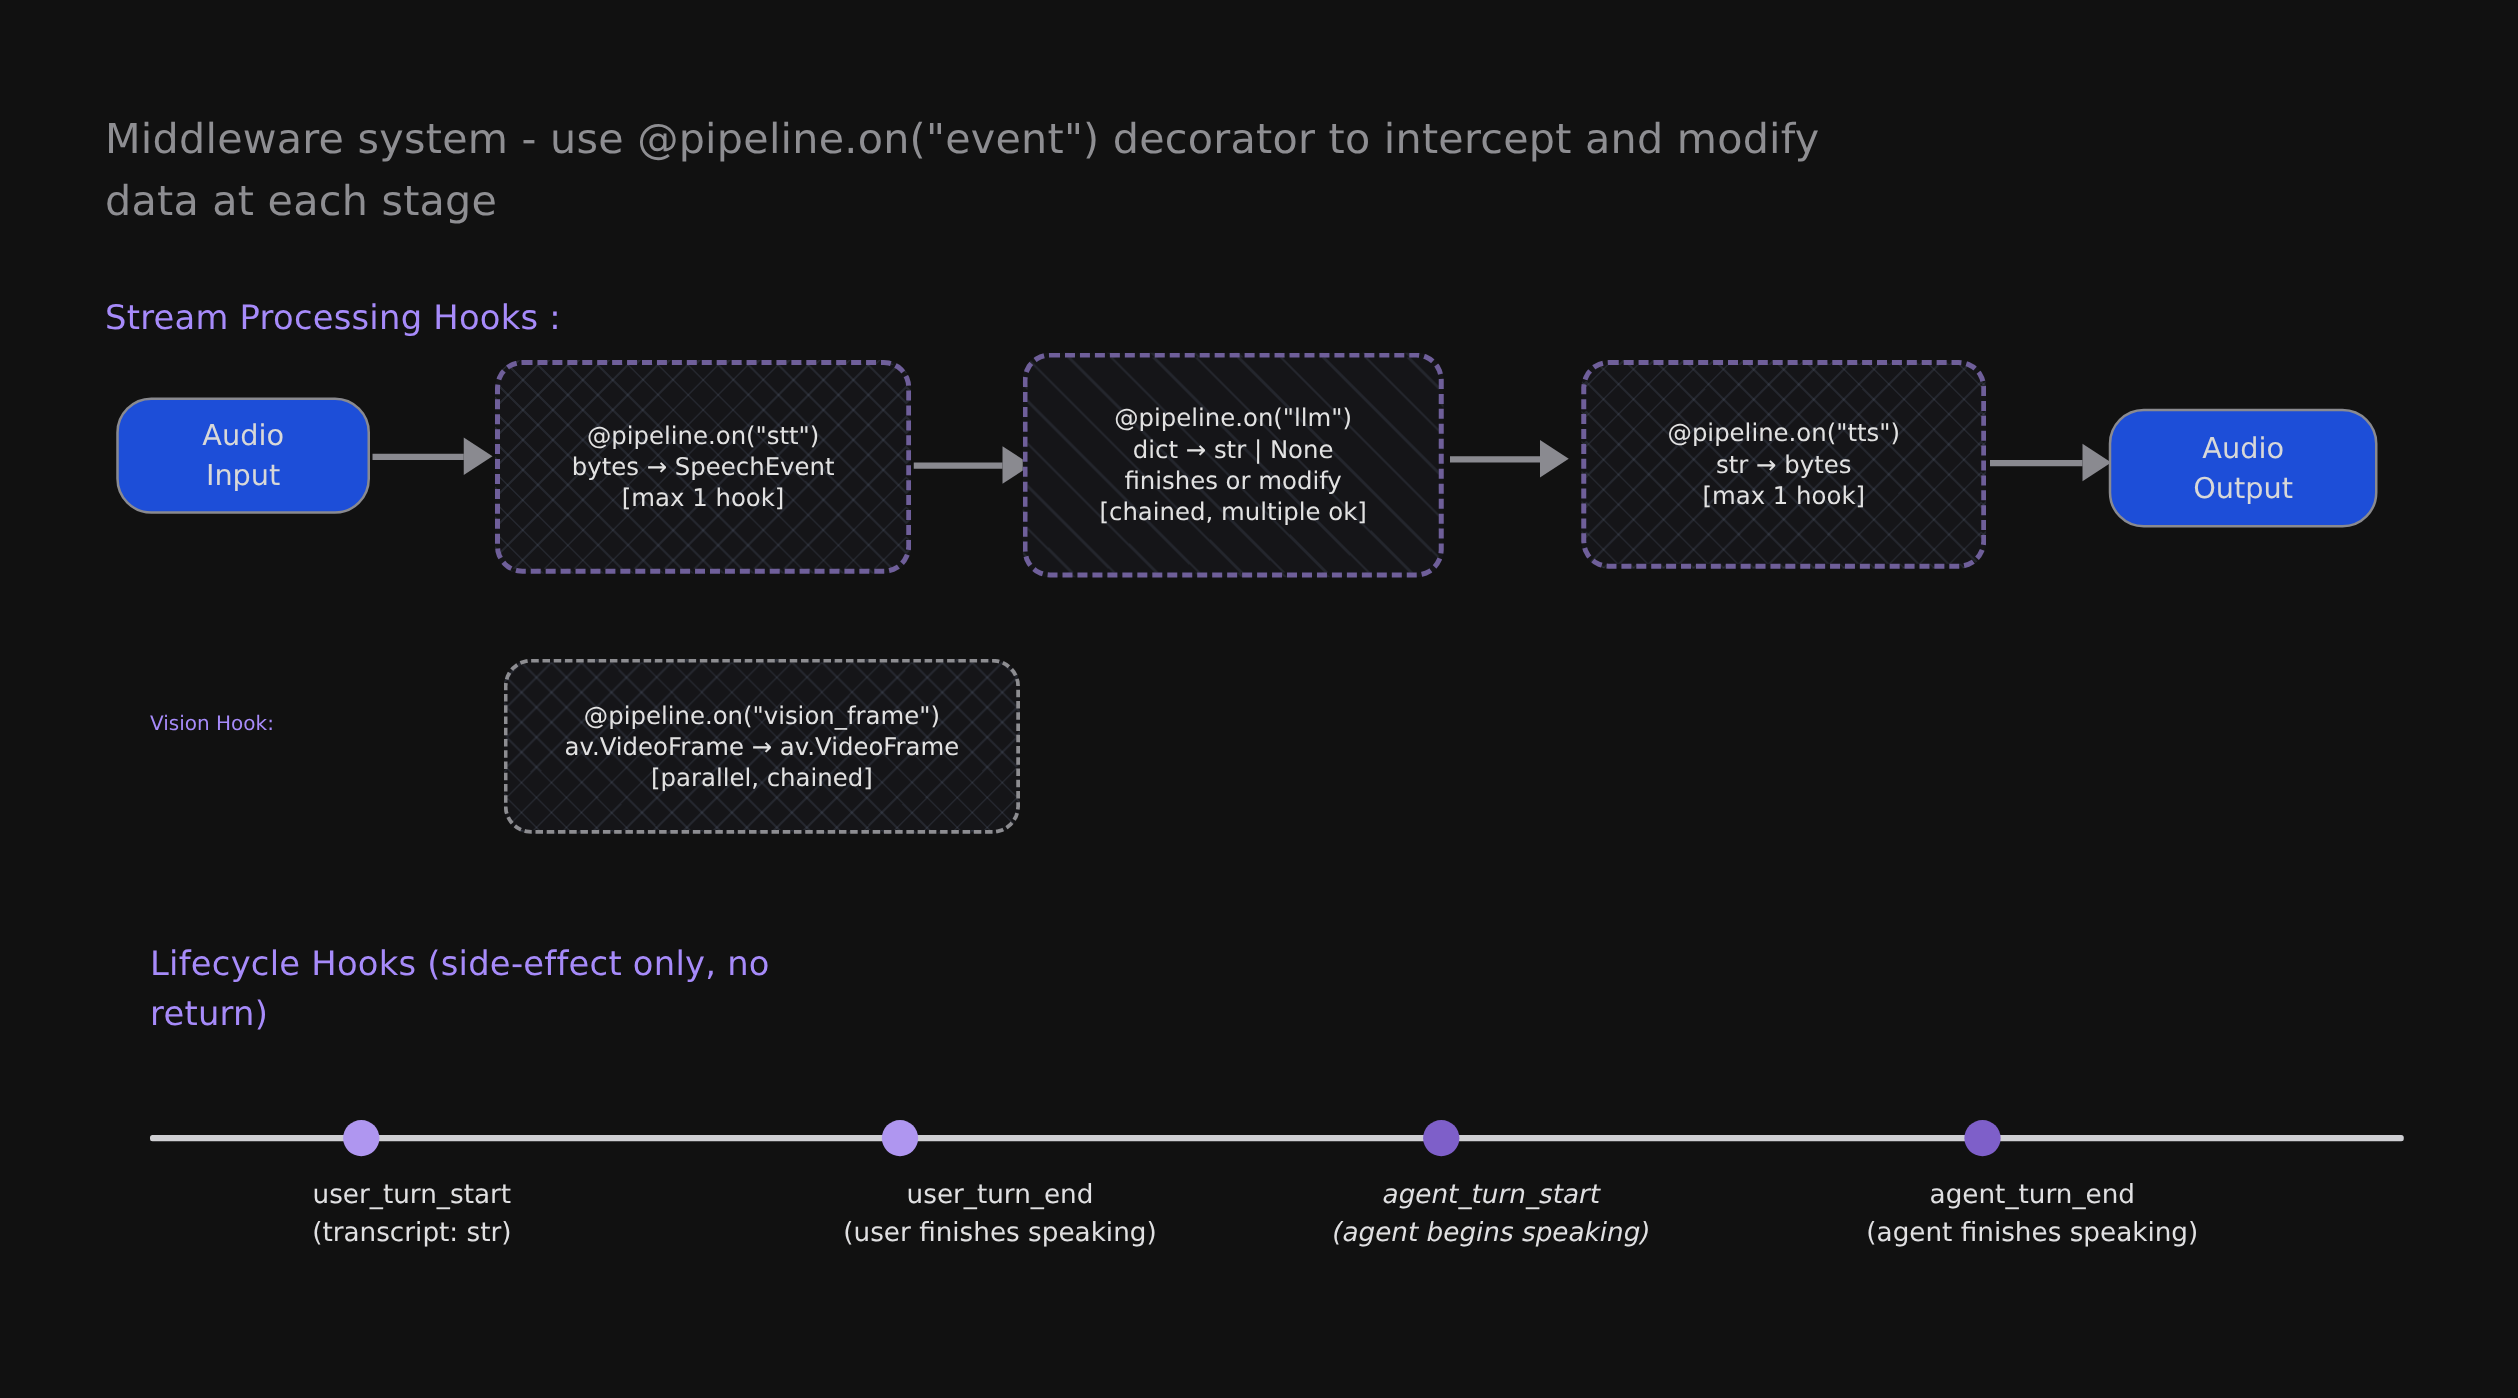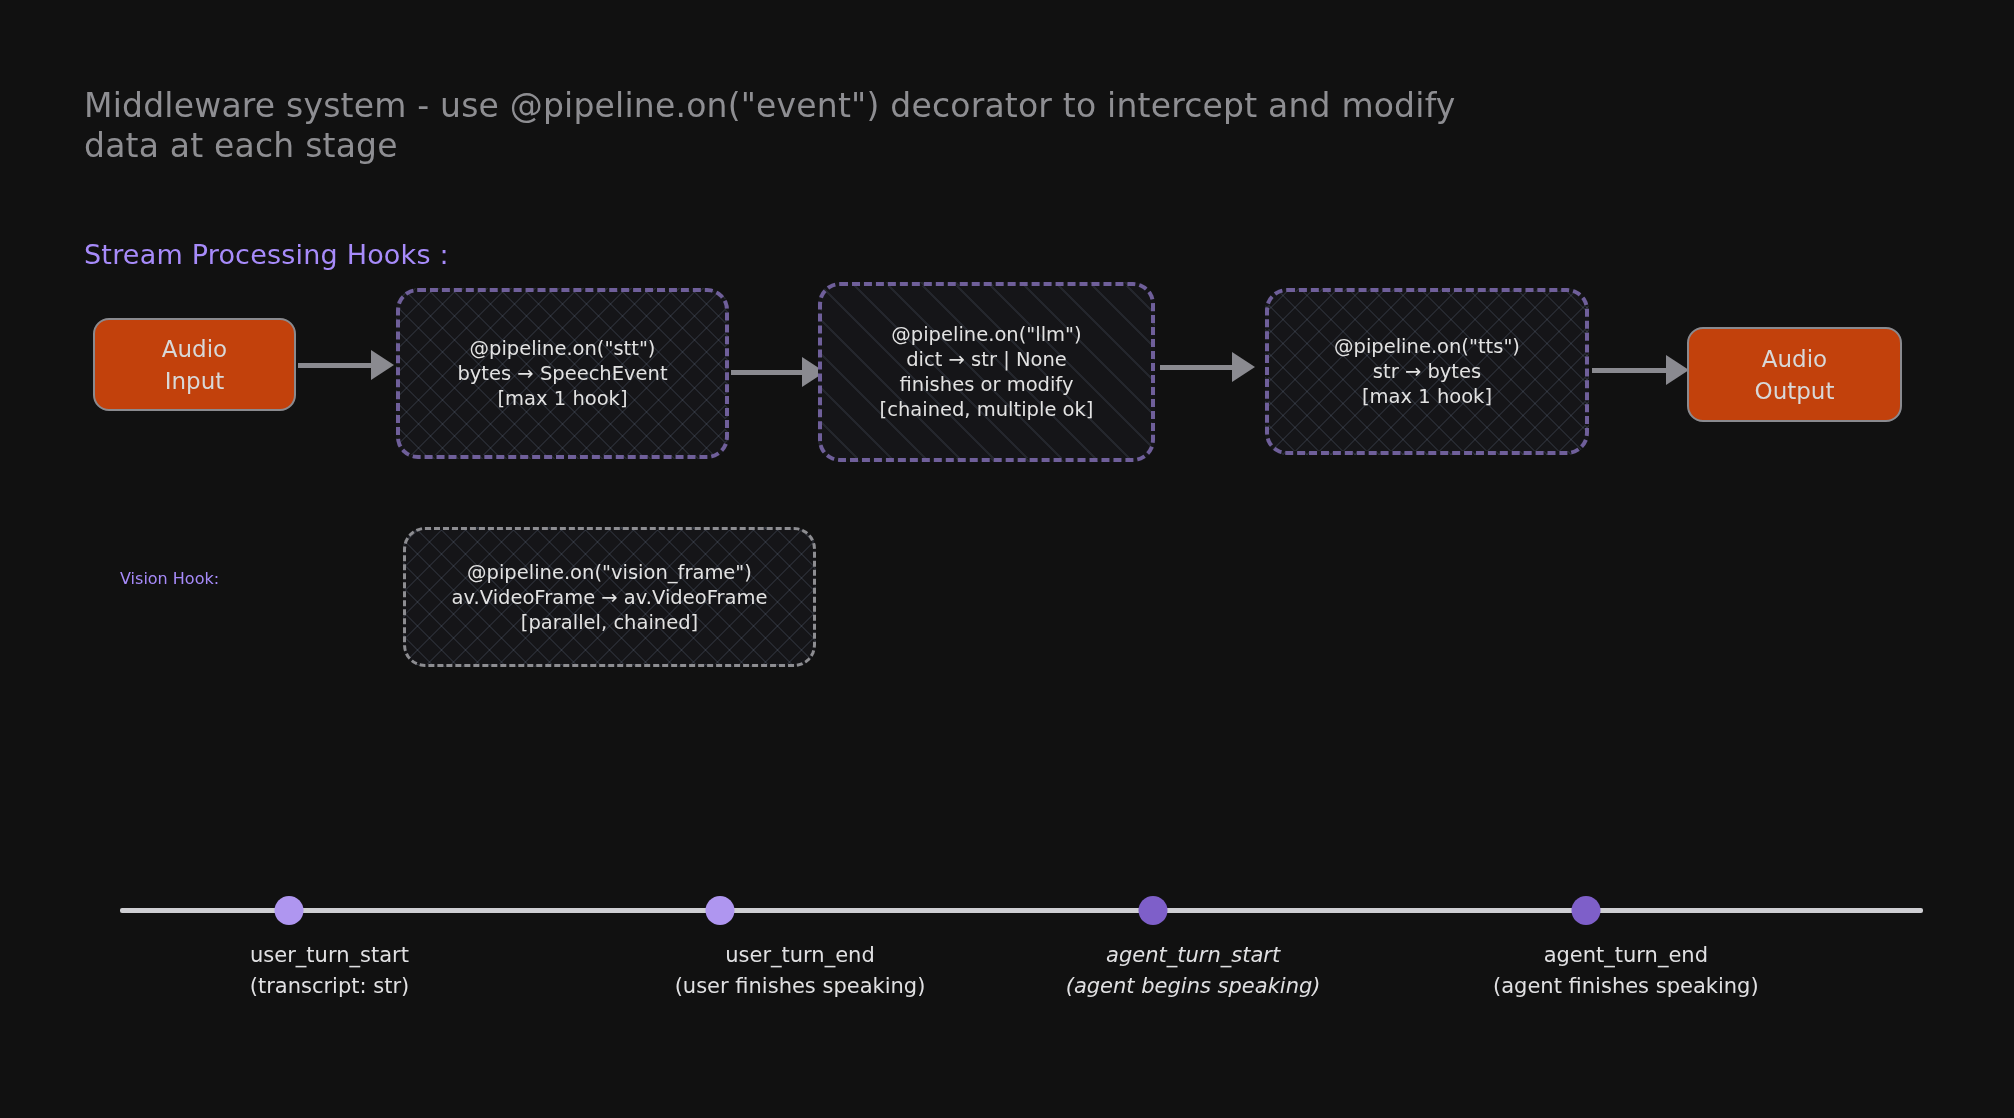--- a/index.html
+++ b/index.html
@@ -22,21 +22,21 @@
     inset: 0;
   }
 
   
   .title {
     position: absolute;
     left: 84px;
     top: 86px;
     width: 1400px;
     font-size: 33px;
-    line-height: 40px;
+    line-height: 50px;
     color: #8e8e92;
     font-weight: 400;
     letter-spacing: 0.2px;
   }
 
   
   .section-heading {
     position: absolute;
     font-size: 27px;
     line-height: 40px;
@@ -63,22 +63,22 @@
     display: flex;
     flex-direction: column;
     align-items: center;
     justify-content: center;
     text-align: center;
   }
 
   
   .plain-node {
     border: 2.5px solid #8a8a8f;
-    border-radius: 16px;
-    background: #c2410c;
+    border-radius: 28px;
+    background: #1d4ed8;
     color: #d8d8d8;
     font-size: 23px;
     line-height: 32px;
   }
 
   
   .hook-node {
     border-radius: 22px;
     font-size: 19.5px;
     line-height: 25px;
@@ -226,20 +226,21 @@
   </div>
 
   <div id="vision-label">Vision Hook:</div>
 
   <div class="node hook-node gray hatch-cross" id="hook-vision" style="left:403px; top:527px; width:413px; height:140px;">
     <span class="hook-line">@pipeline.on("vision_frame")</span>
     <span class="hook-line">av.VideoFrame → av.VideoFrame</span>
     <span class="hook-line">[parallel, chained]</span>
   </div>
 
+  <div class="section-heading" id="lifecycle-heading">Lifecycle Hooks  (side-effect only, no return)</div>
 
   <div id="timeline-wrap">
     <div class="tl-line" style="background: rgb(207, 207, 211);"></div>
     <div id="tl-events">
         <div class="tl-dot" style="left: 289.482px; background: rgb(175, 150, 240);"></div>
         <div class="tl-label" style="left: 289.482px;"><span>user_turn_start</span><span class="sub">(transcript: str)</span></div>
         <div class="tl-dot" style="left: 720.399px; background: rgb(175, 150, 240);"></div>
         <div class="tl-label" style="left: 760px;"><span>user_turn_end</span><span class="sub">(user finishes speaking)</span></div>
         <div class="tl-dot" style="left: 1153.12px; background: rgb(126, 95, 201);"></div>
         <div class="tl-label" style="left: 1153.12px; font-style: italic;"><span>agent_turn_start</span><span class="sub">(agent begins speaking)</span></div>

